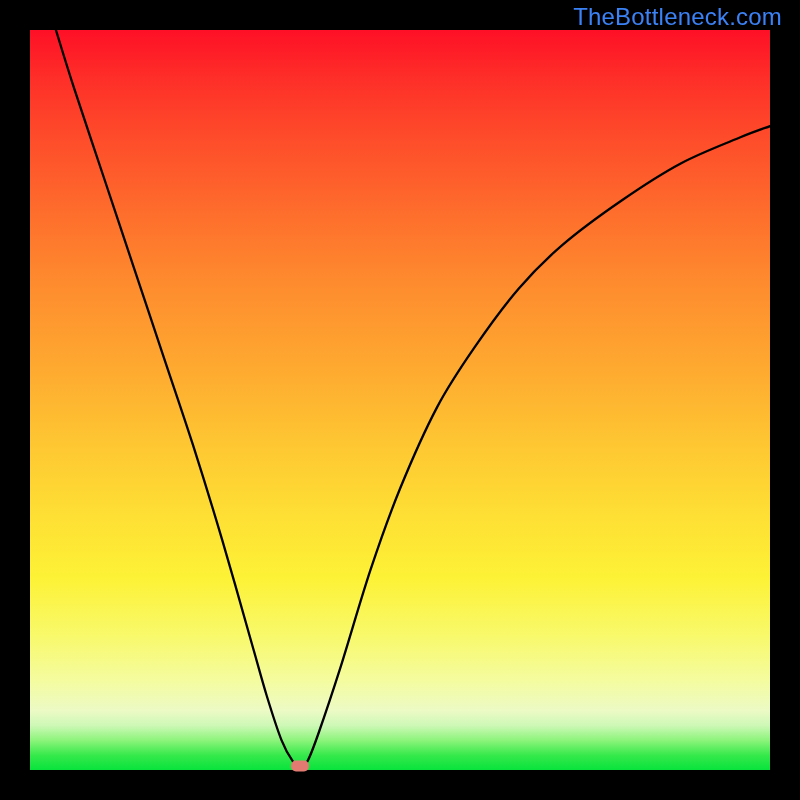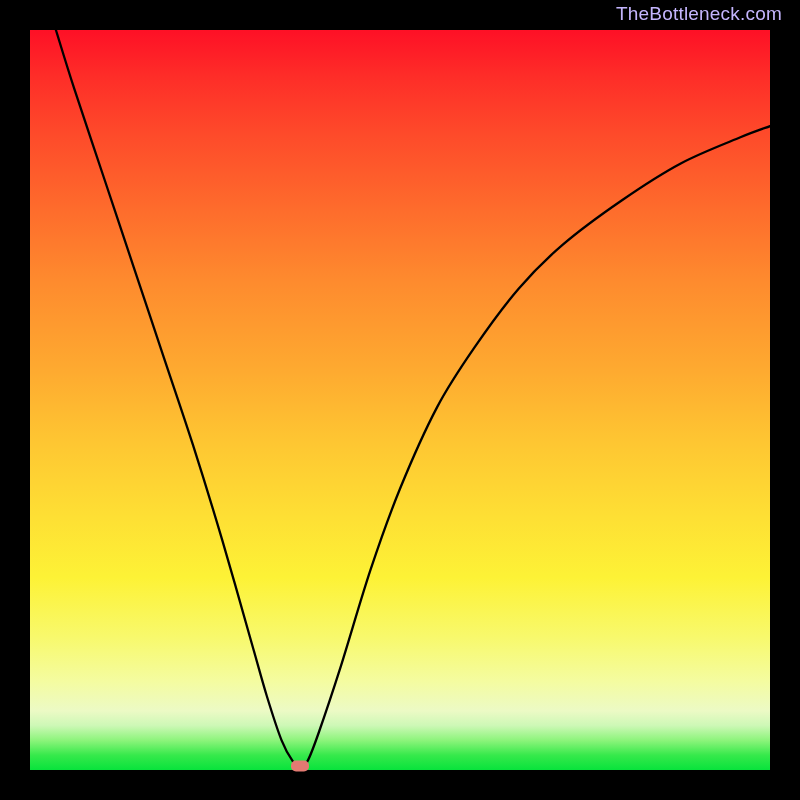--- a/index.html
+++ b/index.html
@@ -8,22 +8,22 @@
     height: 800px;
     background: #000;
     font-family: Arial, Helvetica, sans-serif;
     overflow: hidden;
     position: relative;
   }
   .watermark {
     position: absolute;
     top: 3px;
     right: 18px;
-    color: #c4b5fd;
-    font-size: 19px;
+    color: #3b82f6;
+    font-size: 24px;
     font-weight: 400;
     z-index: 10;
     letter-spacing: 0.2px;
   }
   .plot-area {
     position: absolute;
     left: 30px;
     top: 30px;
     width: 740px;
     height: 740px;

